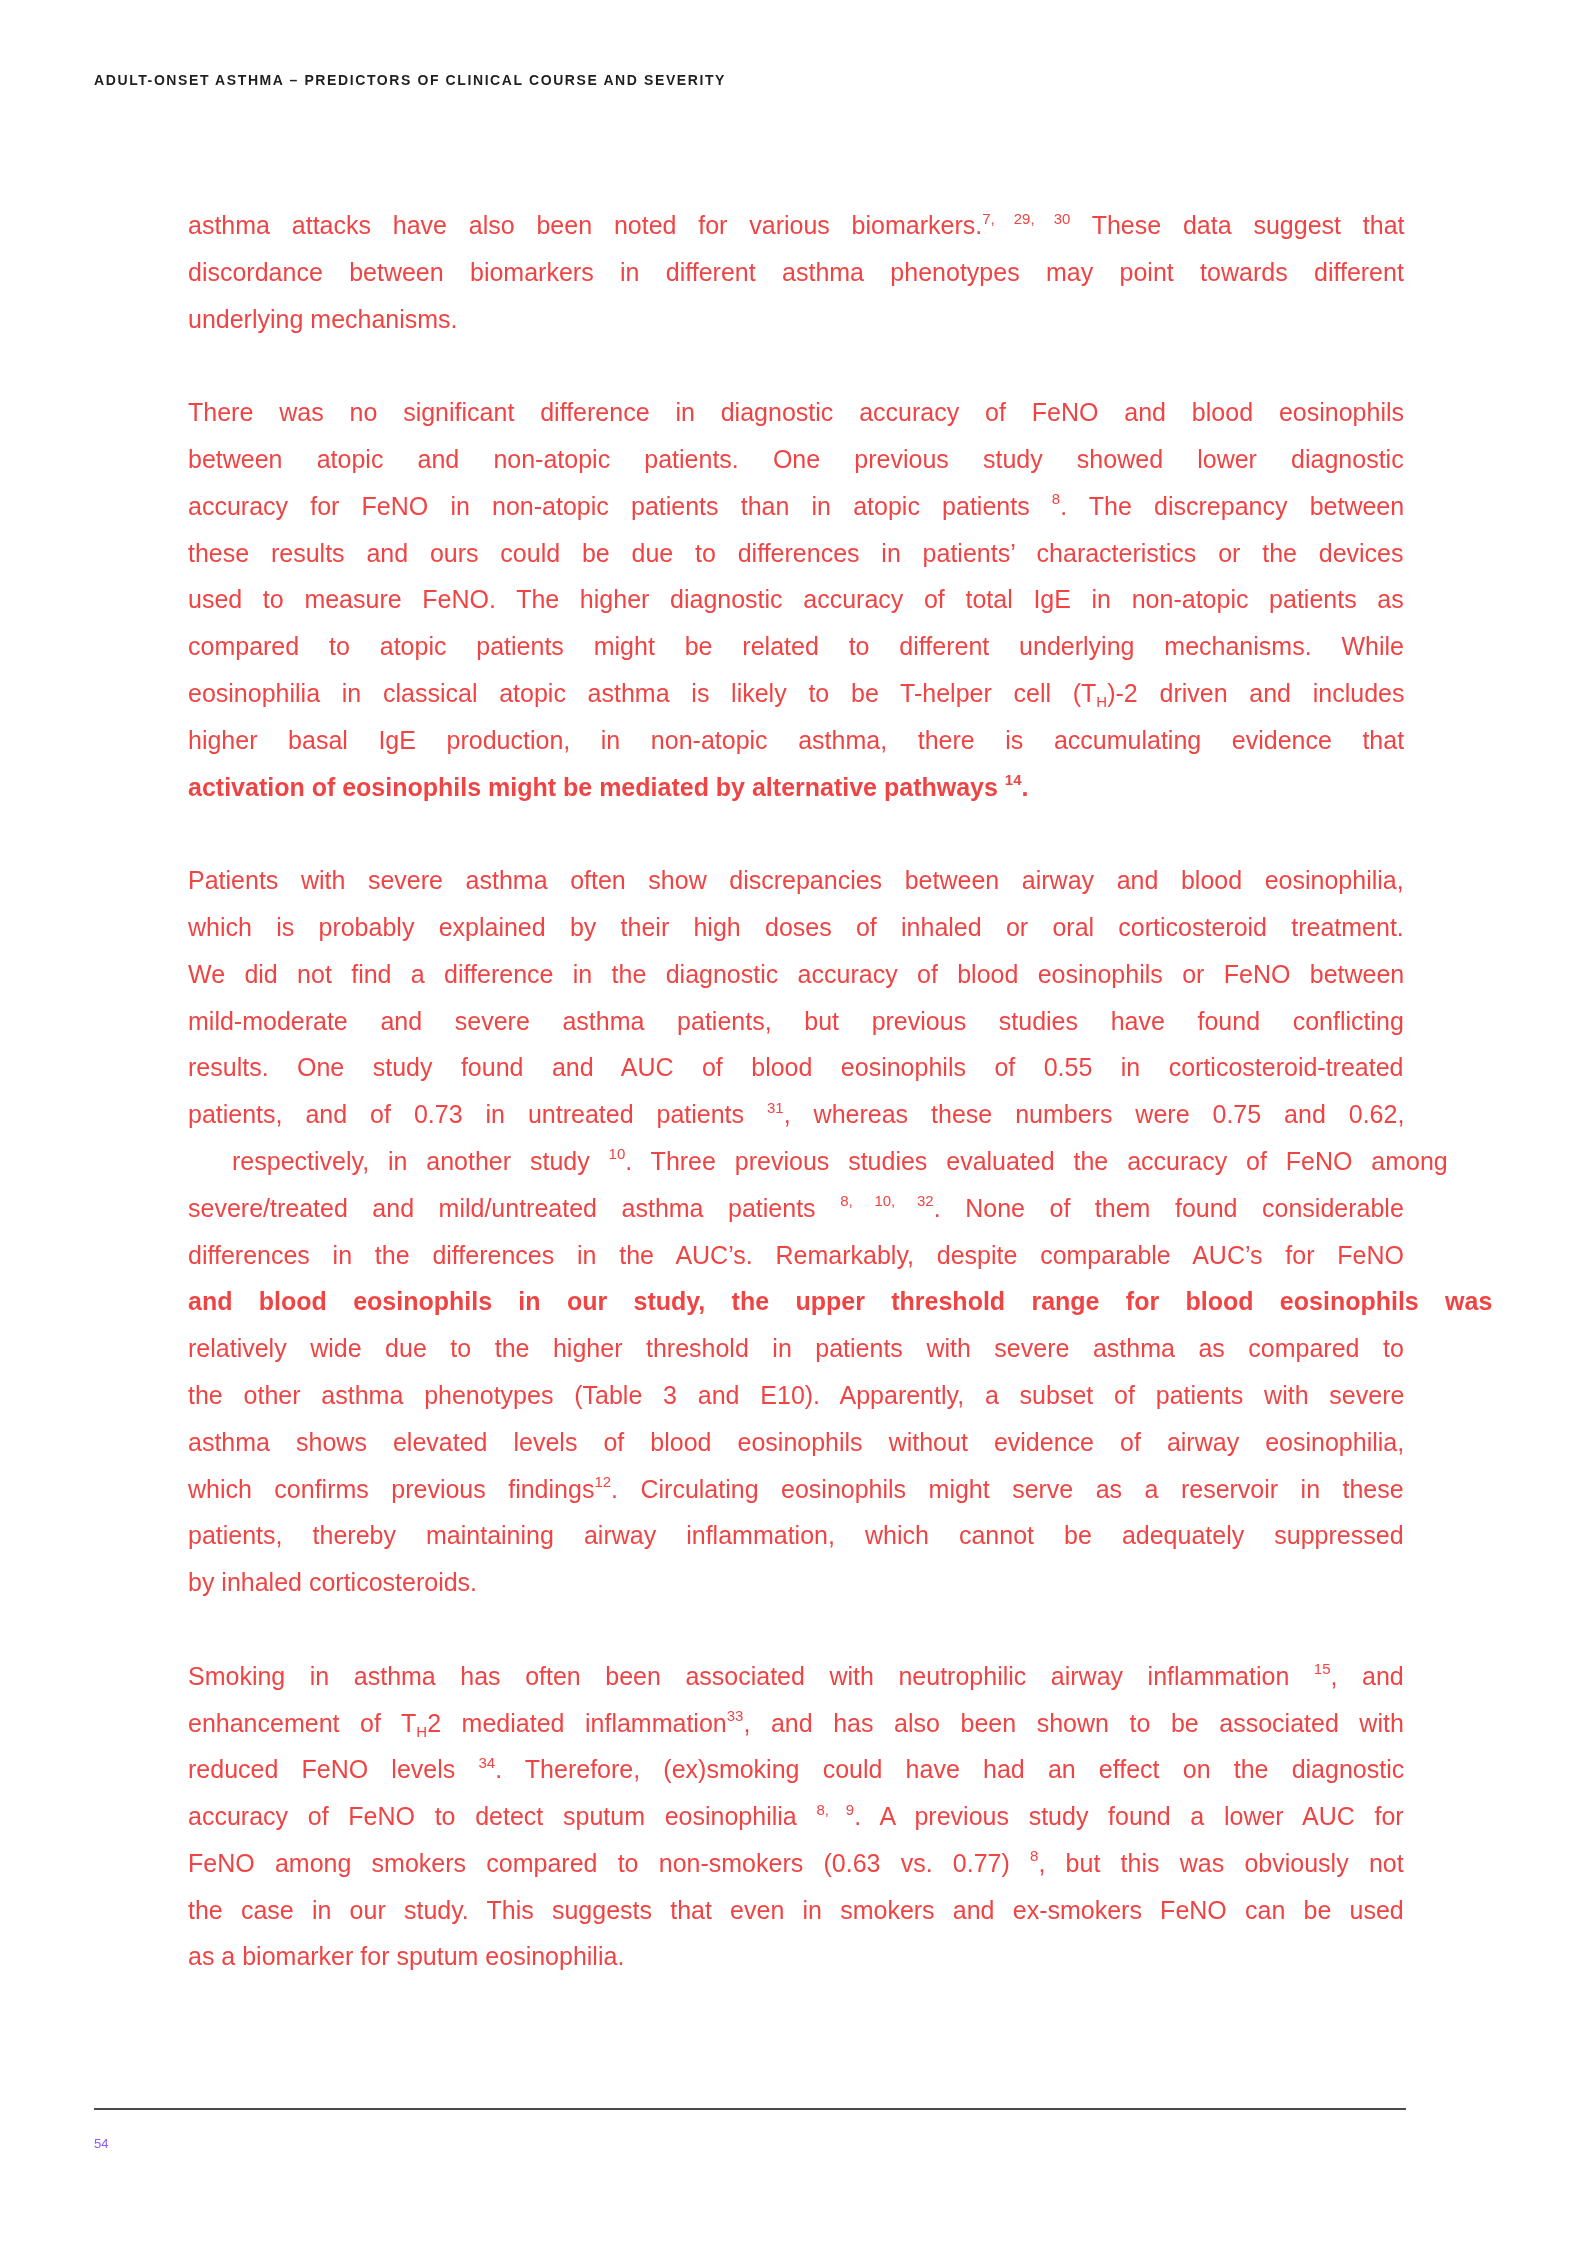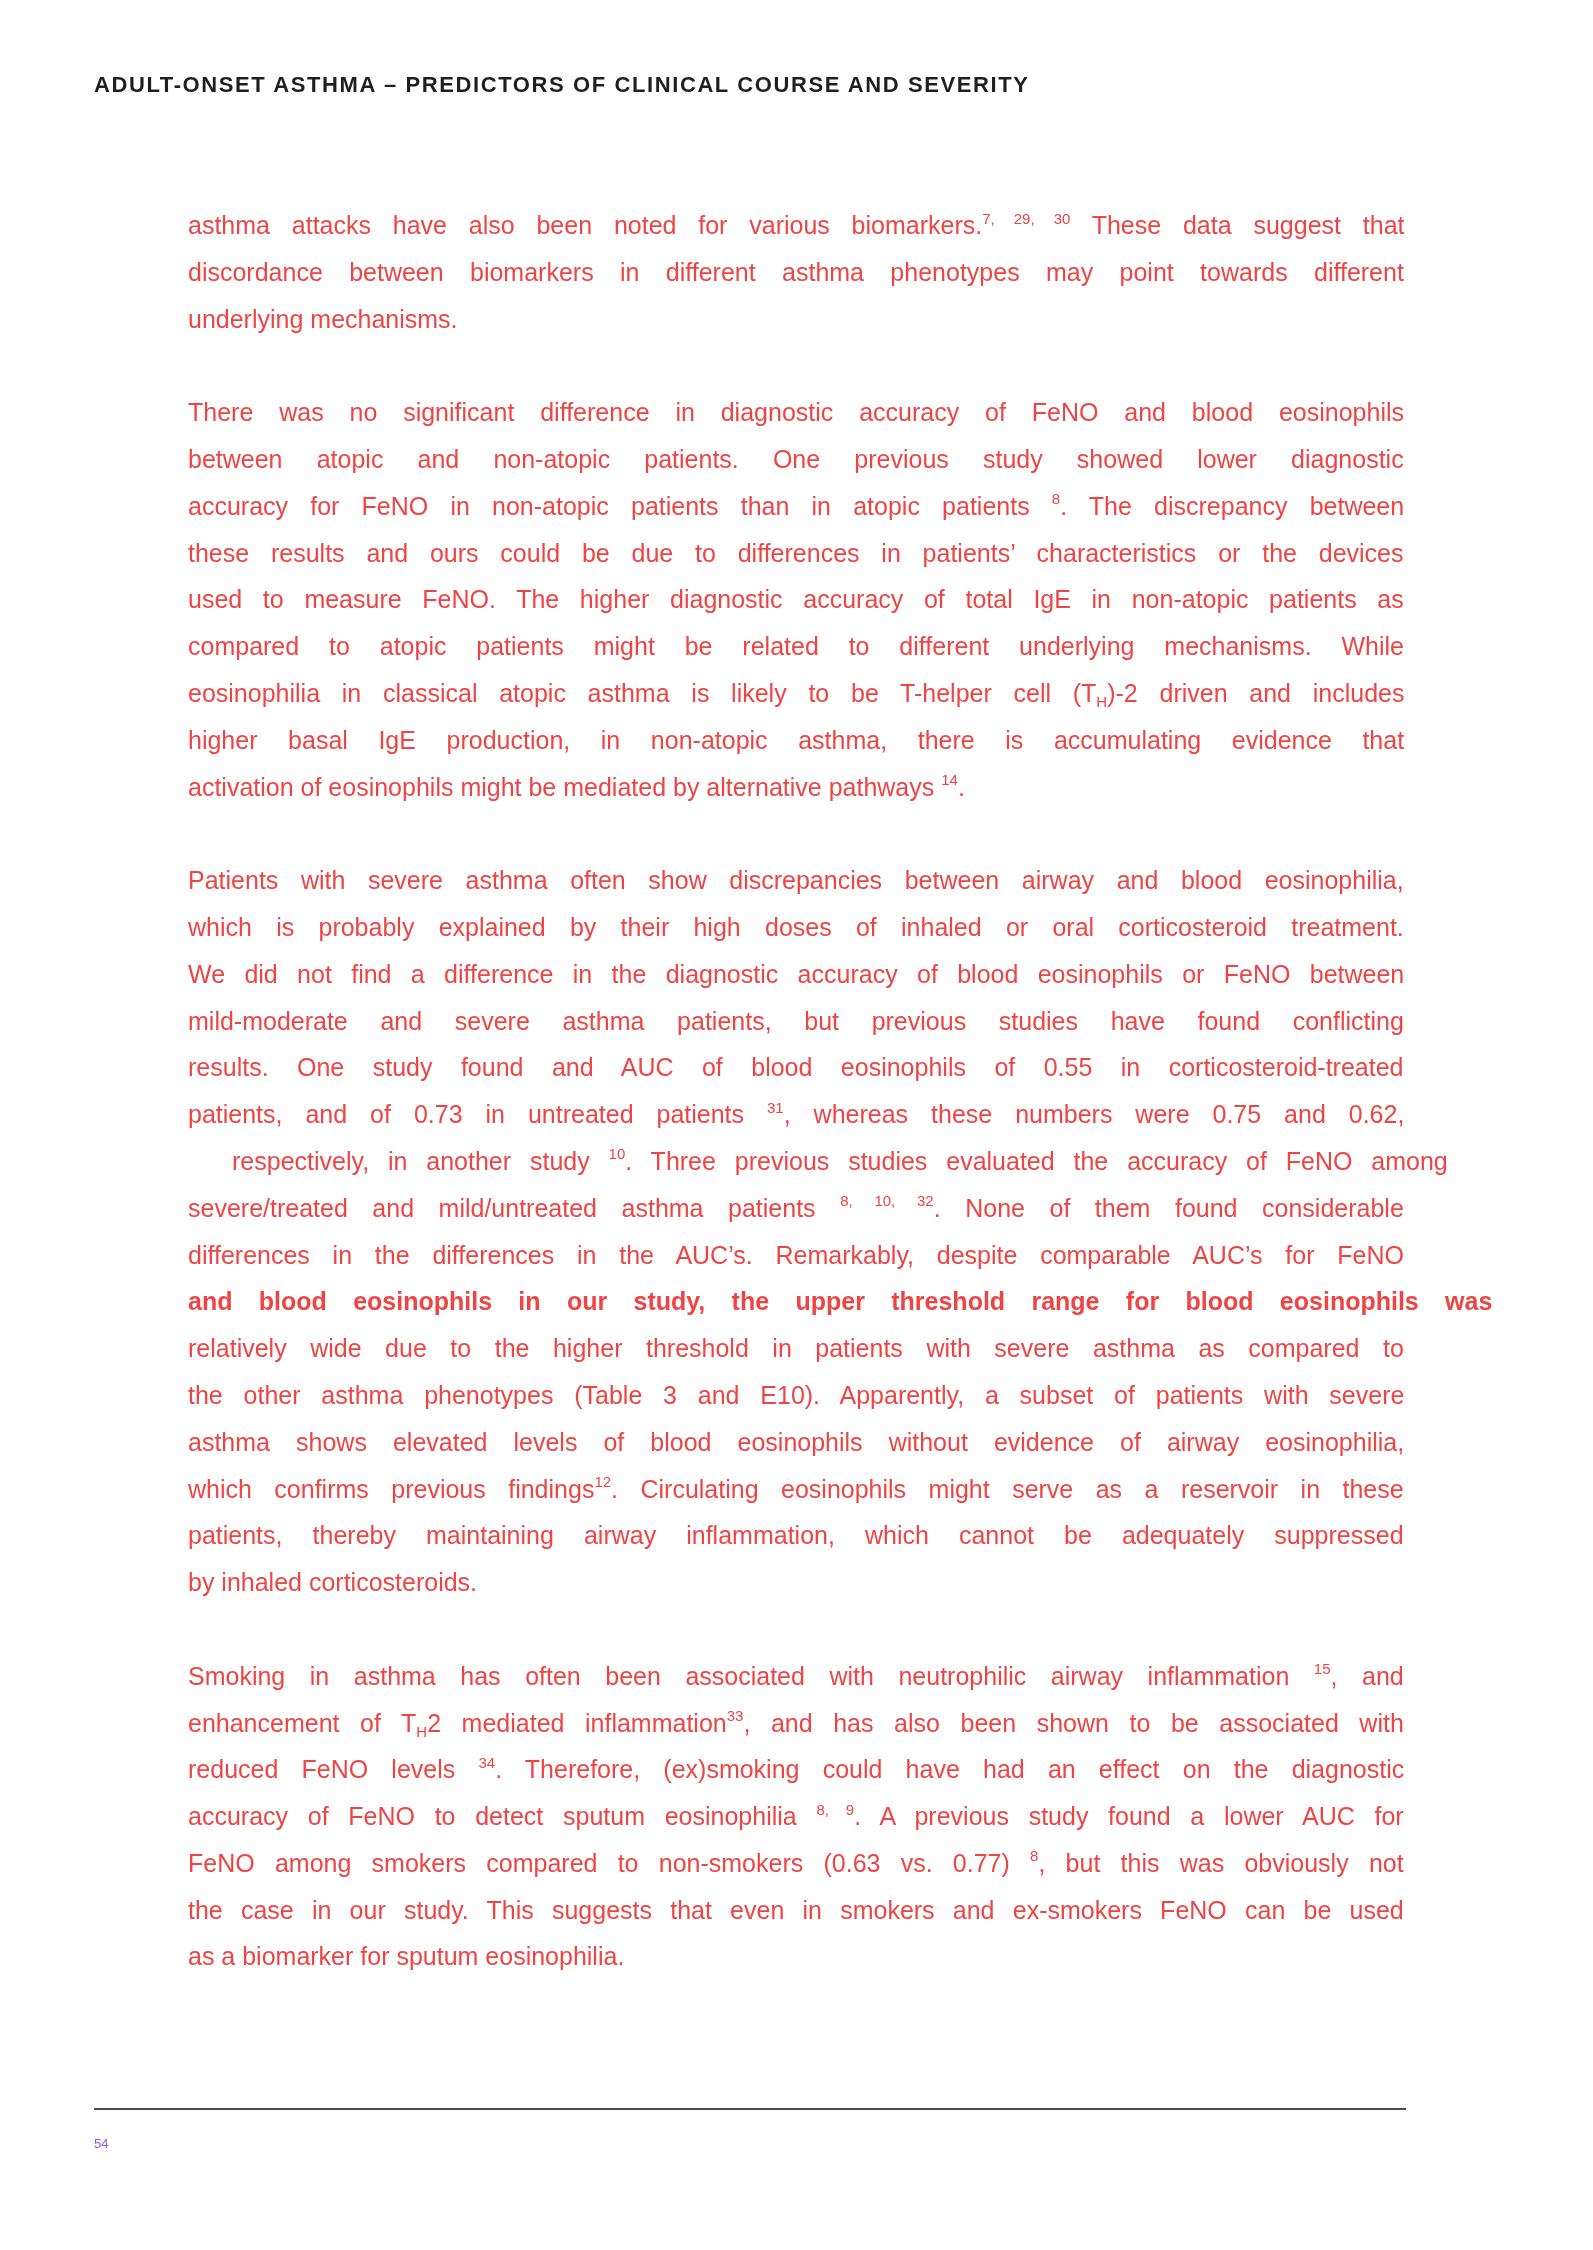--- a/index.html
+++ b/index.html
@@ -1,20 +1,20 @@
 <!DOCTYPE html>
 <html><head>
 <meta charset="utf-8">
 <style>
   html, body { margin: 0; padding: 0; background: #ffffff; }
   body { width: 1593px; height: 2250px; position: relative; overflow: hidden; }
   .running-header {
     position: absolute; left: 94px; top: 72px;
     font-family: "Liberation Sans", sans-serif;
-    font-weight: bold; font-size: 22px; letter-spacing: 1.6px;
+    font-weight: bold; font-size: 14px; letter-spacing: 1.6px;
     color: #1f1f1f; white-space: nowrap;
   }
   .body-text {
     position: absolute; left: 188px; top: 202px; width: 1216px;
     font-family: "Liberation Sans", sans-serif;
     font-size: 25px; color: #ef4444;
   }
   .para { margin: 0 0 46.8px 0; }
   .line {
     display: block; height: 46.8px; line-height: 46.8px;
@@ -47,21 +47,21 @@
     </div>
     <div class="para">
       <span class="line" style="display: block; width: 1216px; word-spacing: 18.9167px; text-align: left; text-align-last: left;"><span>There was no significant difference in diagnostic accuracy of FeNO and blood eosinophils</span></span>
       <span class="line" style="display: block; width: 1216px; word-spacing: 27.2px; text-align: left; text-align-last: left;"><span>between atopic and non-atopic patients. One previous study showed lower diagnostic</span></span>
       <span class="line" style="display: block; width: 1216px; word-spacing: 15.2308px; text-align: left; text-align-last: left;"><span>accuracy for FeNO in non-atopic patients than in atopic patients </span><sup>8</sup><span>. The discrepancy between</span></span>
       <span class="line" style="display: block; width: 1216px; word-spacing: 14.8571px; text-align: left; text-align-last: left;"><span>these results and ours could be due to differences in patients’ characteristics or the devices</span></span>
       <span class="line" style="display: block; width: 1216px; word-spacing: 13.7143px; text-align: left; text-align-last: left;"><span>used to measure FeNO. The higher diagnostic accuracy of total IgE in non-atopic patients as</span></span>
       <span class="line" style="display: block; width: 1216px; word-spacing: 22.9091px; text-align: left; text-align-last: left;"><span>compared to atopic patients might be related to different underlying mechanisms. While</span></span>
       <span class="line" style="display: block; width: 1216px; word-spacing: 14.7857px; text-align: left; text-align-last: left;"><span>eosinophilia in classical atopic asthma is likely to be T-helper cell (T</span><sub>H</sub><span>)-2 driven and includes</span></span>
       <span class="line" style="display: block; width: 1216px; word-spacing: 23.6364px; text-align: left; text-align-last: left;"><span>higher basal IgE production, in non-atopic asthma, there is accumulating evidence that</span></span>
-      <span class="line last" style="display: block; width: 1216px;"><span>activation of eosinophils might be mediated by alternative pathways </span><sup>14</sup><span>.</span></span>
+      <span class="line last" style="display: block; width: 1216px; font-weight: bold;"><span>activation of eosinophils might be mediated by alternative pathways </span><sup>14</sup><span>.</span></span>
     </div>
     <div class="para">
       <span class="line" style="display: block; width: 1216px; word-spacing: 15.6364px; text-align: left; text-align-last: left;"><span>Patients with severe asthma often show discrepancies between airway and blood eosinophilia,</span></span>
       <span class="line" style="display: block; width: 1216px; word-spacing: 17.3077px; text-align: right; text-align-last: left;"><span>which is probably explained by their high doses of inhaled or oral corticosteroid treatment.</span></span>
       <span class="line" style="display: block; width: 1216px; word-spacing: 12.4px; text-align: left; text-align-last: left;"><span>We did not find a difference in the diagnostic accuracy of blood eosinophils or FeNO between</span></span>
       <span class="line" style="display: block; width: 1216px; word-spacing: 25.7px; text-align: left; text-align-last: left;"><span>mild-moderate and severe asthma patients, but previous studies have found conflicting</span></span>
       <span class="line" style="display: block; width: 1216px; word-spacing: 21.5px; text-align: left; text-align-last: left;"><span>results. One study found and AUC of blood eosinophils of 0.55 in corticosteroid-treated</span></span>
       <span class="line" style="display: block; width: 1216px; word-spacing: 16px; text-align: left; text-align-last: left;"><span>patients, and of 0.73 in untreated patients </span><sup>31</sup><span>, whereas these numbers were 0.75 and 0.62,</span></span>
       <span class="line" style="display: block; width: 1216px; word-spacing: 11.9231px; text-align: left; text-align-last: left; margin-left: 44px;"><span>respectively, in another study </span><sup>10</sup><span>. Three previous studies evaluated the accuracy of FeNO among</span></span>
       <span class="line" style="display: block; width: 1216px; word-spacing: 17.5833px; text-align: left; text-align-last: left;"><span>severe/treated and mild/untreated asthma patients </span><sup>8, 10, 32</sup><span>. None of them found considerable</span></span>

